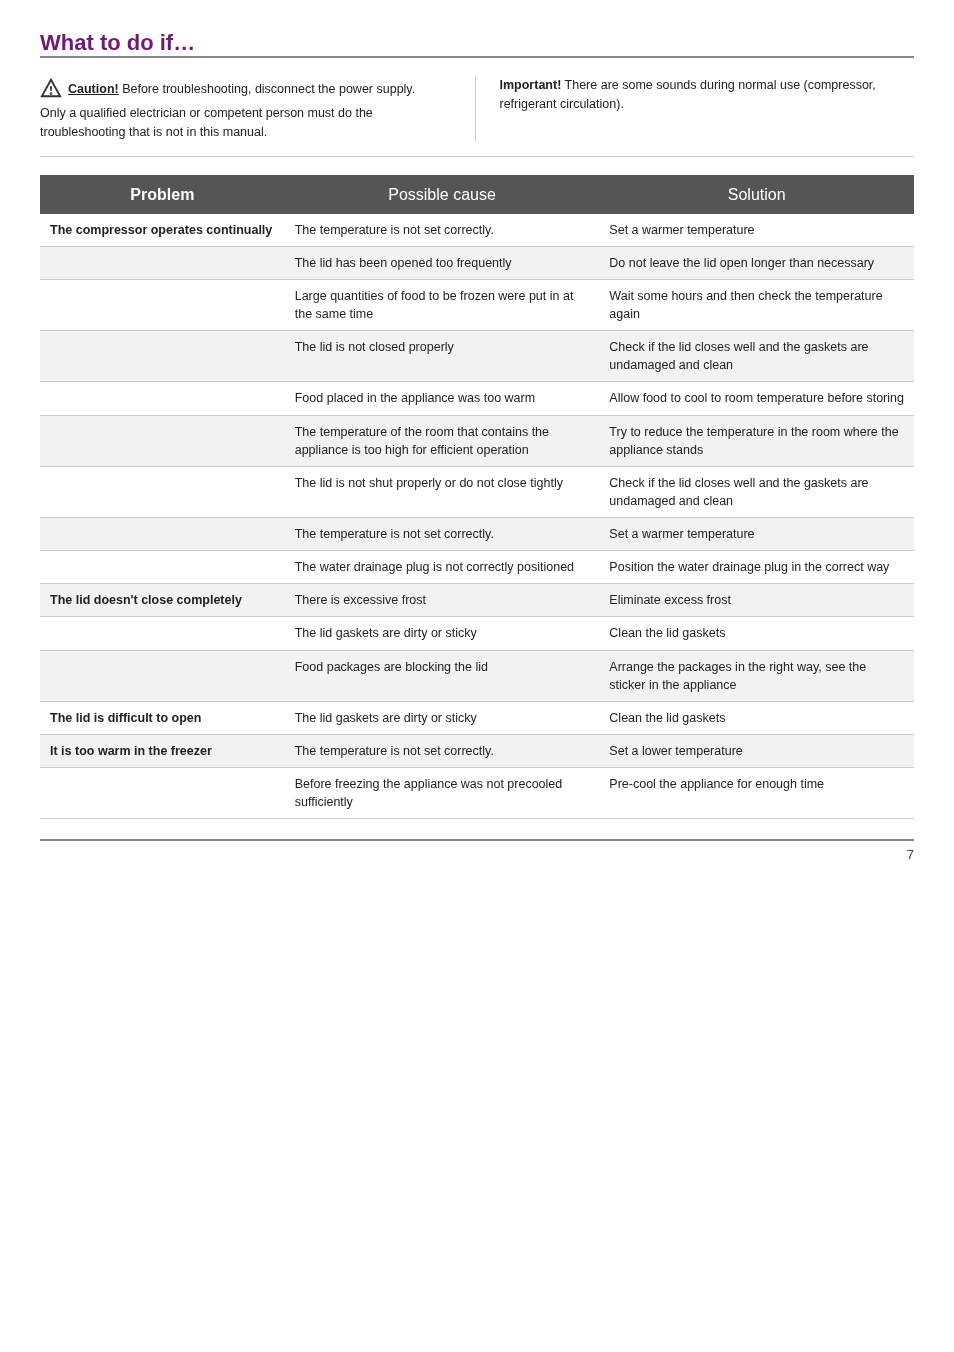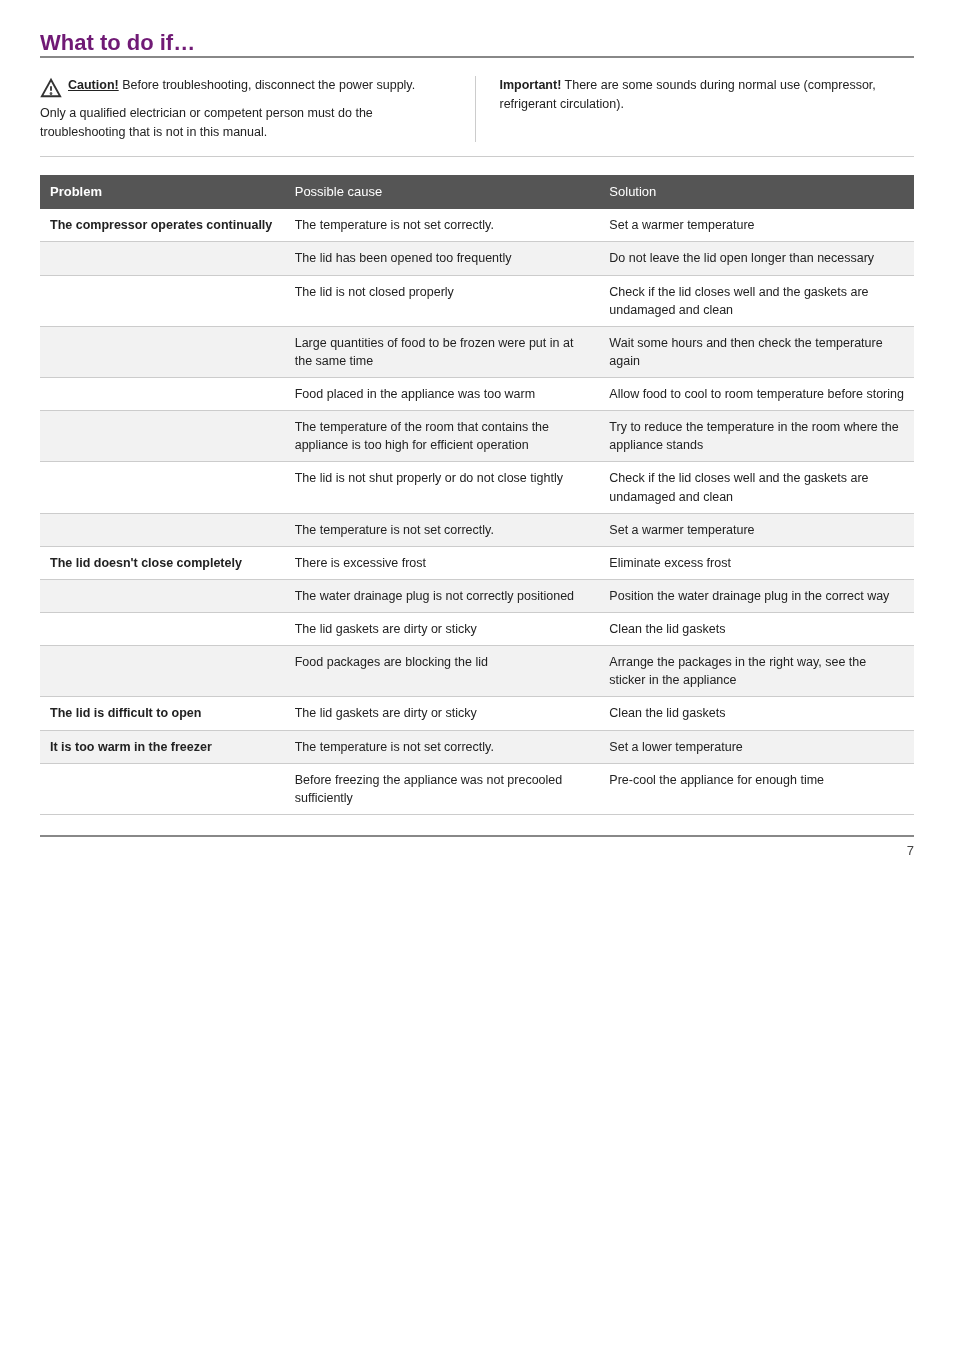--- a/index.html
+++ b/index.html
@@ -33,21 +33,21 @@
     .caution-block {
       flex: 1;
       padding-right: 20px;
       border-right: 1px solid #ccc;
       font-size: 12.5px;
       line-height: 1.5;
     }
 
     .caution-line {
       display: flex;
-      align-items: flex-start;
+      align-items: flex-end;
       gap: 6px;
       margin-bottom: 5px;
     }
 
     .caution-icon {
       width: 22px;
       height: 22px;
       flex-shrink: 0;
       margin-top: 1px;
     }
@@ -76,23 +76,23 @@
       line-height: 1.45;
     }
 
     thead tr {
       background-color: #555;
       color: #fff;
     }
 
     thead th {
       padding: 8px 10px;
-      text-align: left;
+      text-align: center;
       font-weight: normal;
-      font-size: 13px;
+      font-size: 16px;
     }
 
     tbody tr {
       border-bottom: 1px solid #ccc;
     }
 
     tbody tr:nth-child(even) {
       background-color: #f2f2f2;
     }
 
@@ -162,60 +162,60 @@
         <td class="cause-cell">The temperature is not set correctly.</td>
         <td class="solution-cell">Set a warmer temperature</td>
       </tr>
       <tr>
         <td class="problem-cell"></td>
         <td class="cause-cell">The lid has been opened too frequently</td>
         <td class="solution-cell">Do not leave the lid open longer than necessary</td>
       </tr>
       <tr>
         <td class="problem-cell"></td>
+        <td class="cause-cell">Large quantities of food to be frozen were put in at the same time</td>
+        <td class="solution-cell">Wait some hours and then check the temperature again</td>
+      </tr>
+      <tr>
+        <td class="problem-cell"></td>
         <td class="cause-cell">The lid is not closed properly</td>
         <td class="solution-cell">Check if the lid closes well and the gaskets are undamaged and clean</td>
       </tr>
       <tr>
         <td class="problem-cell"></td>
-        <td class="cause-cell">Large quantities of food to be frozen were put in at the same time</td>
-        <td class="solution-cell">Wait some hours and then check the temperature again</td>
-      </tr>
-      <tr>
-        <td class="problem-cell"></td>
         <td class="cause-cell">Food placed in the appliance was too warm</td>
         <td class="solution-cell">Allow food to cool to room temperature before storing</td>
       </tr>
       <tr>
         <td class="problem-cell"></td>
         <td class="cause-cell">The temperature of the room that contains the appliance is too high for efficient operation</td>
         <td class="solution-cell">Try to reduce the temperature in the room where the appliance stands</td>
       </tr>
       <tr>
         <td class="problem-cell"></td>
         <td class="cause-cell">The lid is not shut properly or do not close tightly</td>
         <td class="solution-cell">Check if the lid closes well and the gaskets are undamaged and clean</td>
       </tr>
       <tr>
         <td class="problem-cell"></td>
         <td class="cause-cell">The temperature is not set correctly.</td>
         <td class="solution-cell">Set a warmer temperature</td>
+      </tr>
+      <tr>
+        <td class="problem-cell"></td>
+        <td class="cause-cell">The water drainage plug is not correctly positioned</td>
+        <td class="solution-cell">Position the water drainage plug in the correct way</td>
       </tr>
       <tr>
         <td class="problem-cell">The lid doesn't close completely</td>
         <td class="cause-cell">There is excessive frost</td>
         <td class="solution-cell">Eliminate excess frost</td>
       </tr>
       <tr>
         <td class="problem-cell"></td>
-        <td class="cause-cell">The water drainage plug is not correctly positioned</td>
-        <td class="solution-cell">Position the water drainage plug in the correct way</td>
-      </tr>
-      <tr>
-        <td class="problem-cell"></td>
         <td class="cause-cell">The lid gaskets are dirty or sticky</td>
         <td class="solution-cell">Clean the lid gaskets</td>
       </tr>
       <tr>
         <td class="problem-cell"></td>
         <td class="cause-cell">Food packages are blocking the lid</td>
         <td class="solution-cell">Arrange the packages in the right way, see the sticker in the appliance</td>
       </tr>
       <tr>
         <td class="problem-cell">The lid is difficult to open</td>

